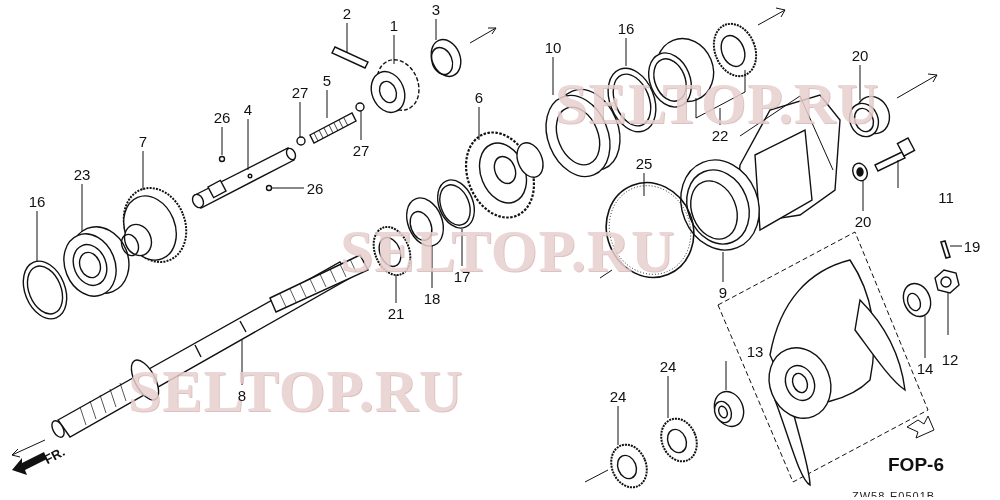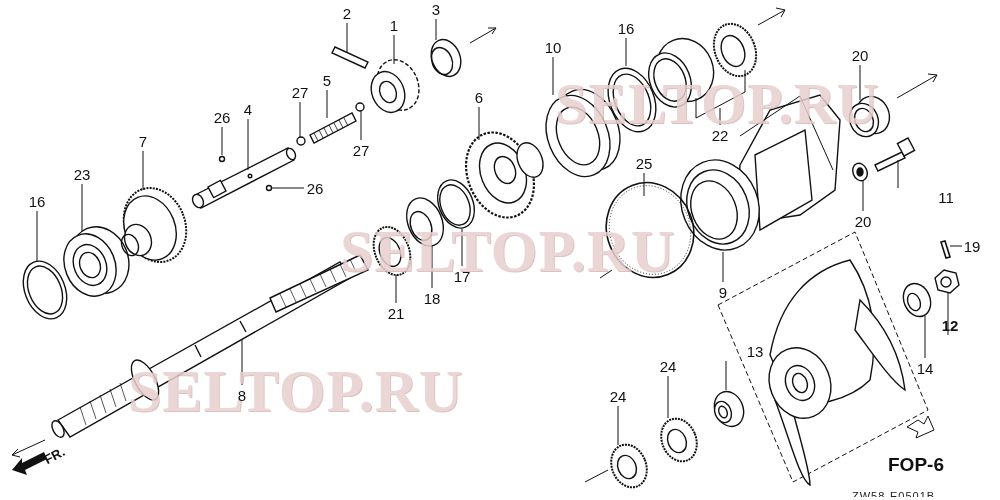--- a/index.html
+++ b/index.html
@@ -271,21 +271,21 @@
     <div class="lbl" style="left: 347px; top: 13px;">2</div>
     <div class="lbl" style="left: 436px; top: 9px;">3</div>
     <div class="lbl" style="left: 248px; top: 109px;">4</div>
     <div class="lbl" style="left: 327px; top: 80px;">5</div>
     <div class="lbl" style="left: 479px; top: 97px;">6</div>
     <div class="lbl" style="left: 143px; top: 141px;">7</div>
     <div class="lbl" style="left: 242px; top: 395px;">8</div>
     <div class="lbl" style="left: 723px; top: 292px;">9</div>
     <div class="lbl" style="left: 553px; top: 47px;">10</div>
     <div class="lbl" style="left: 946px; top: 197px;">11</div>
-    <div class="lbl" style="left: 950px; top: 325px; font-weight: bold;">12</div>
+    <div class="lbl" style="left: 950px; top: 359px;">12</div>
     <div class="lbl" style="left: 726px; top: 351px; margin-left: 29px;">13</div>
     <div class="lbl" style="left: 925px; top: 368px;">14</div>
     <div class="lbl" style="left: 432px; top: 298px;">18</div>
     <div class="lbl" style="left: 626px; top: 28px;">16</div>
     <div class="lbl" style="left: 37px; top: 201px;">16</div>
     <div class="lbl" style="left: 462px; top: 276px; text-align: center;">17</div>
     <div class="lbl" style="left: 863px; top: 221px;">20</div>
     <div class="lbl" style="left: 972px; top: 246px;">19</div>
     <div class="lbl" style="left: 860px; top: 55px;">20</div>
     <div class="lbl" style="left: 396px; top: 313px;">21</div>

